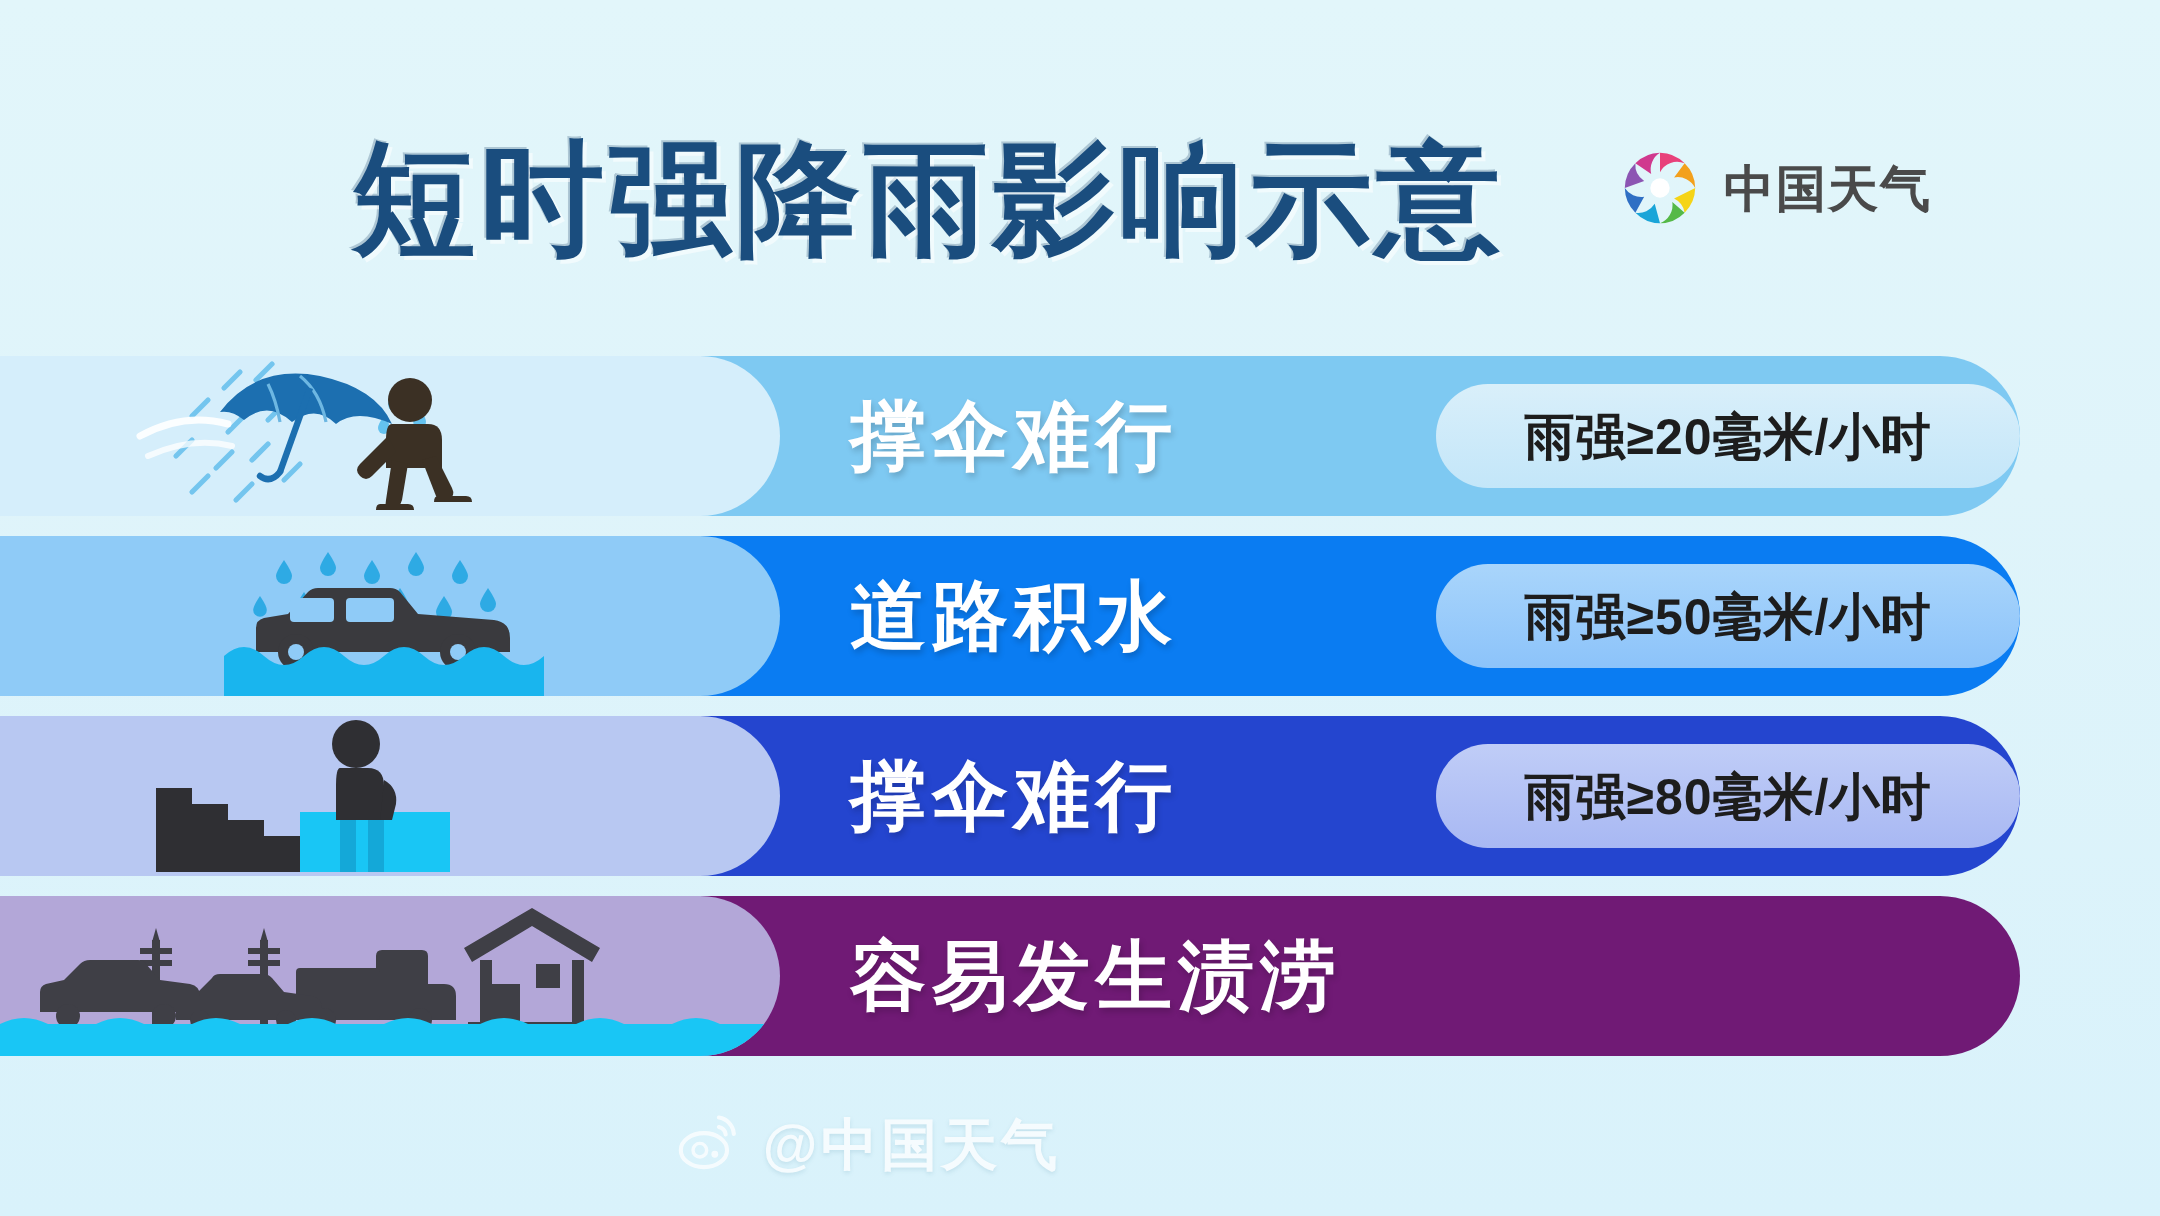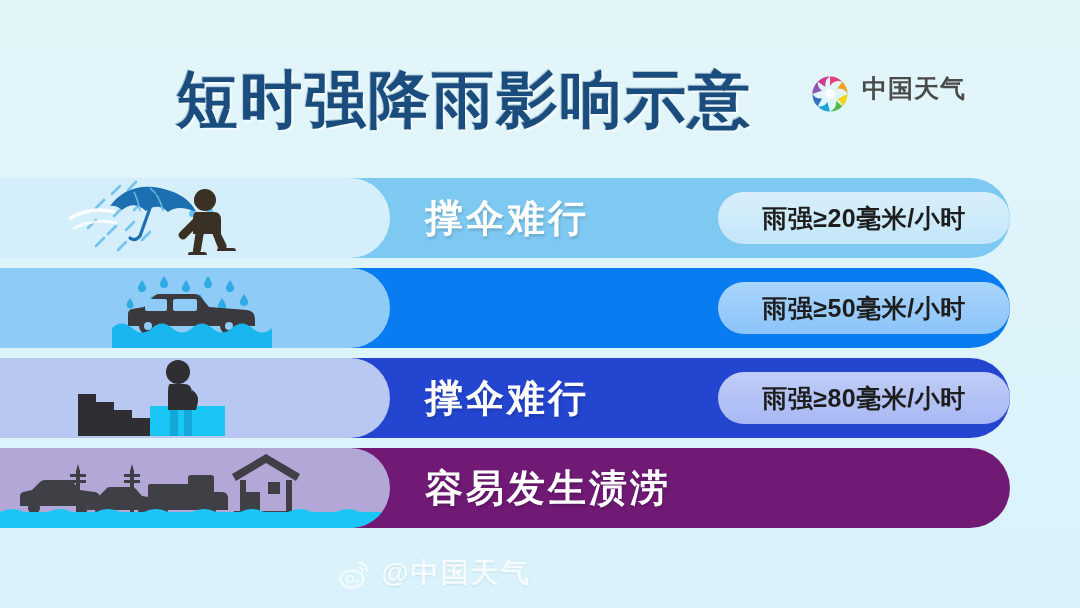--- a/index.html
+++ b/index.html
@@ -17,21 +17,21 @@
   #page-title {
     position:absolute; left:150px; top:58px;
     font-size:62px; font-weight:bold; letter-spacing:2px;
     color:#1a4d7e;
     text-shadow:2px 2px 0 rgba(255,255,255,.55), -1px -1px 0 rgba(20,60,100,.25);
     white-space:nowrap;
     margin-left:26px;
   }
   #brand {
     position:absolute; left:808px; top:72px;
-    display:flex; gap:10px;
+    display:flex; align-items:center; gap:10px;
   }
   #brand-logo { width:44px; height:44px; display:block; }
   #brand-name {
     font-size:25px; font-weight:bold; color:#4a4a4a; letter-spacing:1px;
     white-space:nowrap;
   }
 
   
   #rows { position:absolute; left:0; top:178px; width:1080px; }
   .row {
@@ -74,21 +74,21 @@
   
   .r4 { background:#701a75; }
   .r4 .row-left { background:#b3a7d8; }
   .r4 .badge { right:0; width:312px; background:linear-gradient(180deg,#c2aedd 0%,#a98fd0 100%); }
 
   .row-icon { position:absolute; left:0; top:0; width:390px; height:80px; }
 
   
   #footer {
     position:absolute; left:0; bottom:16px; width:868px;
-    display:flex; align-items:flex-end; justify-content:center; gap:10px;
+    display:flex; align-items:flex-start; justify-content:center; gap:10px;
     opacity:.75;
   }
   #weibo-icon { width:34px; height:34px; display:block; }
   #watermark-text {
     font-size:28px; font-weight:bold; color:#ffffff;
     letter-spacing:2px; white-space:nowrap;
     text-shadow:0 1px 2px rgba(120,170,190,.35);
   }
 </style>
 </head>
@@ -184,20 +184,21 @@
           <rect x="145" y="31" width="22" height="12" rx="2" fill="#8fcbf7"></rect>
           <rect x="173" y="31" width="24" height="12" rx="2" fill="#8fcbf7"></rect>
         </g>
         <circle cx="148" cy="58" r="9" fill="#3a3a3e"></circle>
         <circle cx="148" cy="58" r="4" fill="#8fcbf7"></circle>
         <circle cx="229" cy="58" r="9" fill="#3a3a3e"></circle>
         <circle cx="229" cy="58" r="4" fill="#8fcbf7"></circle>
         <path d="M112 60 q10 -9 20 0 t20 0 t20 0 t20 0 t20 0 t20 0 t20 0 t20 0 v20 h-160 z" fill="#19b5ee"></path>
       </svg>
     </div>
+    <div class="row-label">道路积水</div>
     <div class="badge">雨强≥50毫米/小时</div>
   </div>
 
   <div class="row r3">
     <div class="row-left">
       <svg class="row-icon" viewBox="0 0 390 80">
         <rect x="150" y="48" width="75" height="30" fill="#19c6f5"></rect>
         <g fill="#2f2f33">
           <rect x="78" y="36" width="18" height="42"></rect>
           <rect x="96" y="44" width="18" height="34"></rect>

